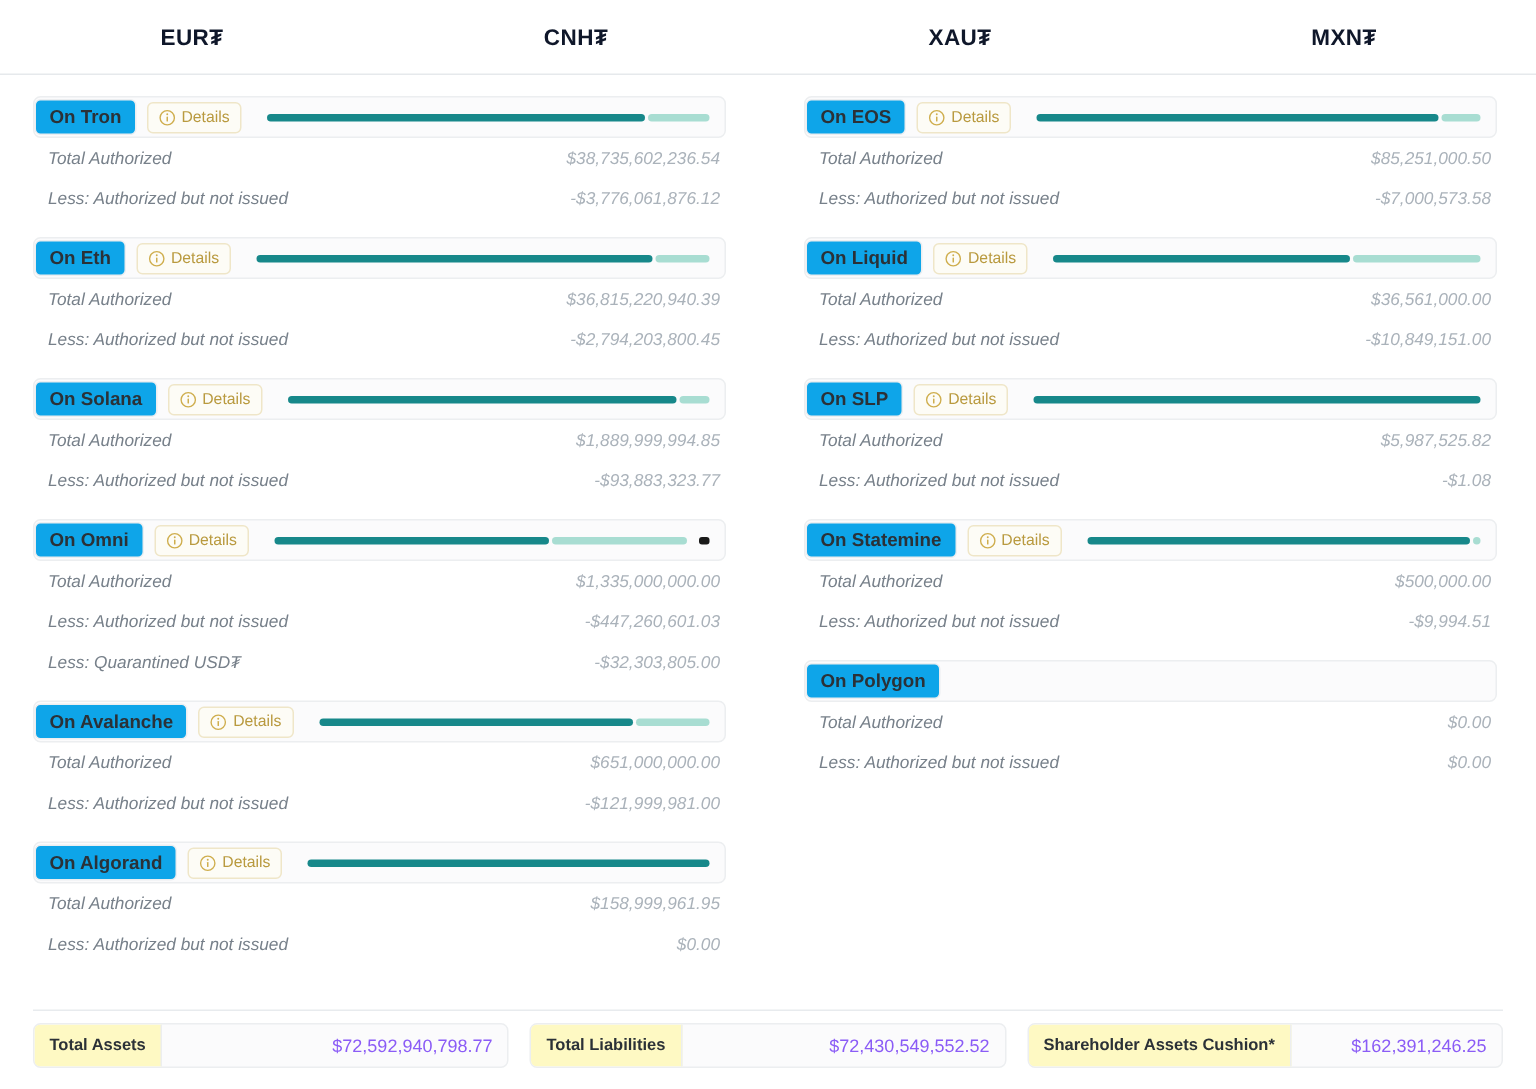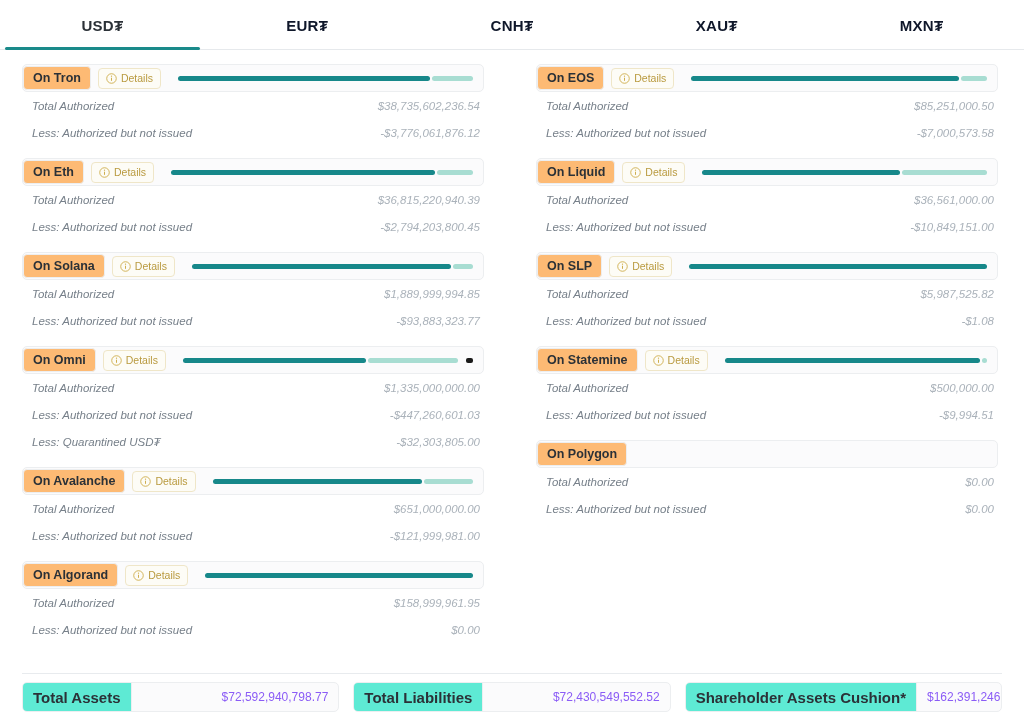--- a/index.html
+++ b/index.html
@@ -65,21 +65,21 @@
     display: flex;
     align-items: center;
     height: 28px;
     background: #fbfbfc;
     border: 1px solid #eceef0;
     border-radius: 5px;
     padding: 0 6px 0 0;
     gap: 7px;
   }
   .chain-name {
-    background: #fdba74;
+    background: #0ea5e9;
     border: 1px solid #eceef0;
     border-radius: 4px;
     font-size: 12.5px;
     font-weight: bold;
     color: #2b3137;
     padding: 5px 9px;
     white-space: nowrap;
     line-height: 1;
   }
   .details-btn {
@@ -149,47 +149,46 @@
     background: #fbfbfc;
     border: 1px solid #eceef0;
     border-radius: 5px;
     height: 30px;
     overflow: hidden;
   }
   .fcard.assets      { flex: 1.02; }
   .fcard.liabilities { flex: 1.02; }
   .fcard.cushion     { flex: 1.02; }
   .fcard-label {
-    background: #5eead4;
+    background: #fef9c3;
     border-right: 1px solid #eceef0;
     height: 100%;
     display: flex;
     align-items: center;
     padding: 0 10px;
-    font-size: 15px;
+    font-size: 11px;
     font-weight: bold;
     color: #2b3137;
     white-space: nowrap;
   }
   .fcard-value {
     flex: 1;
     text-align: right;
     padding: 0 10px;
     font-size: 12px;
     color: #8b5cf6;
     white-space: nowrap;
   }
 </style>
 </head>
 <body>
 
 <div id="app">
 
   <div class="tabbar">
-      <div class="tab active">USD₮</div>
       <div class="tab">EUR₮</div>
       <div class="tab">CNH₮</div>
       <div class="tab">XAU₮</div>
       <div class="tab">MXN₮</div>
     </div>
 
   <div class="board">
     <div class="col">
         <div class="chain">
           <div class="chain-head">

